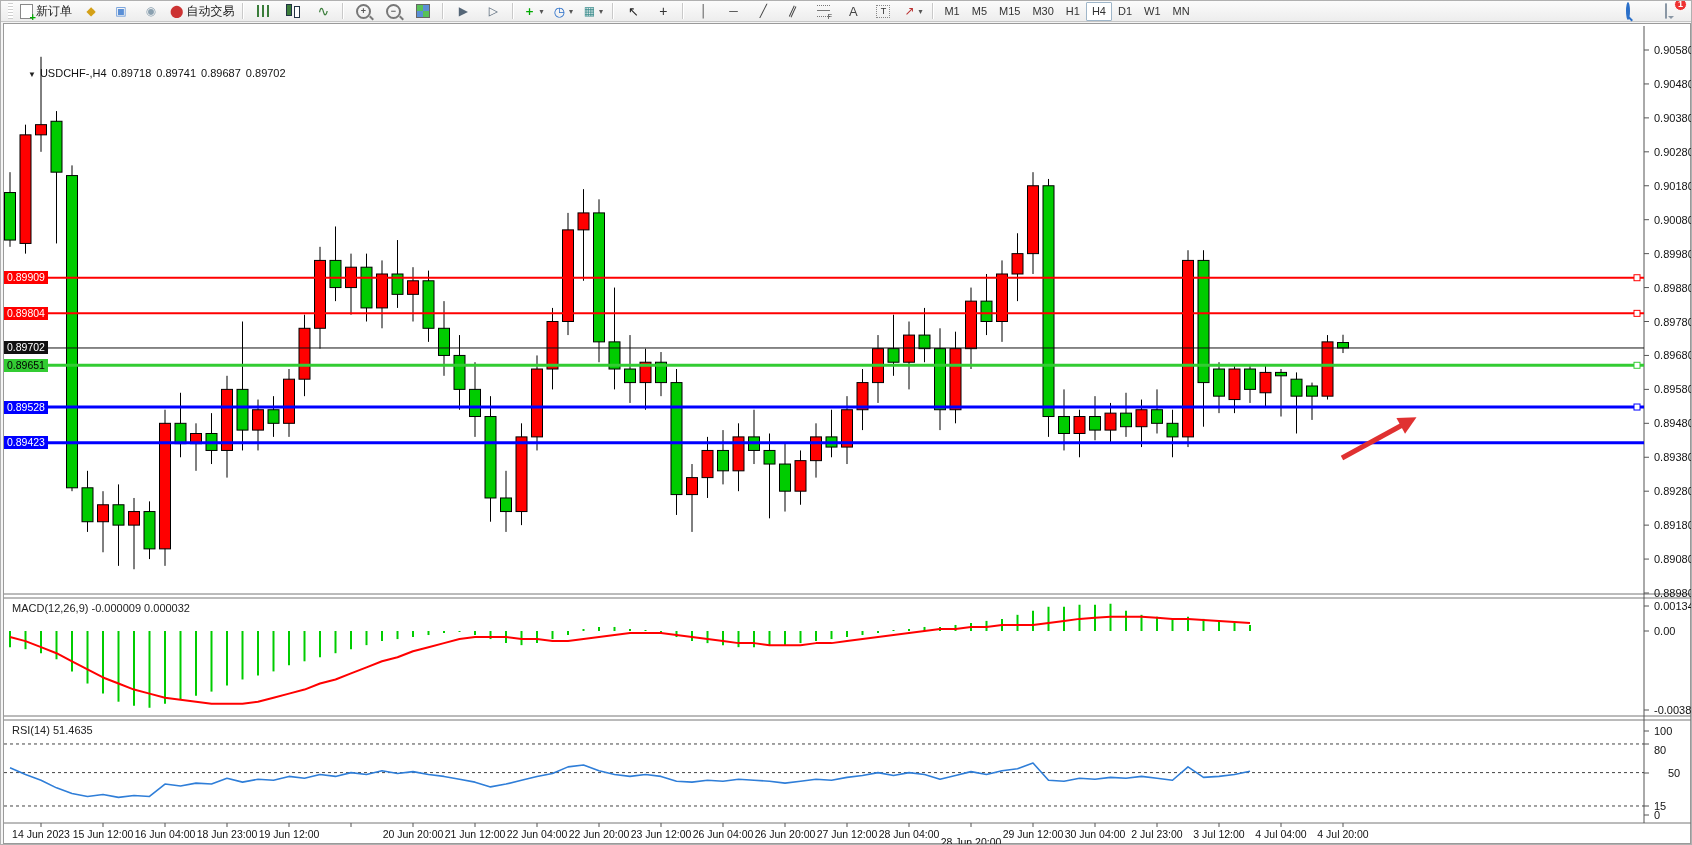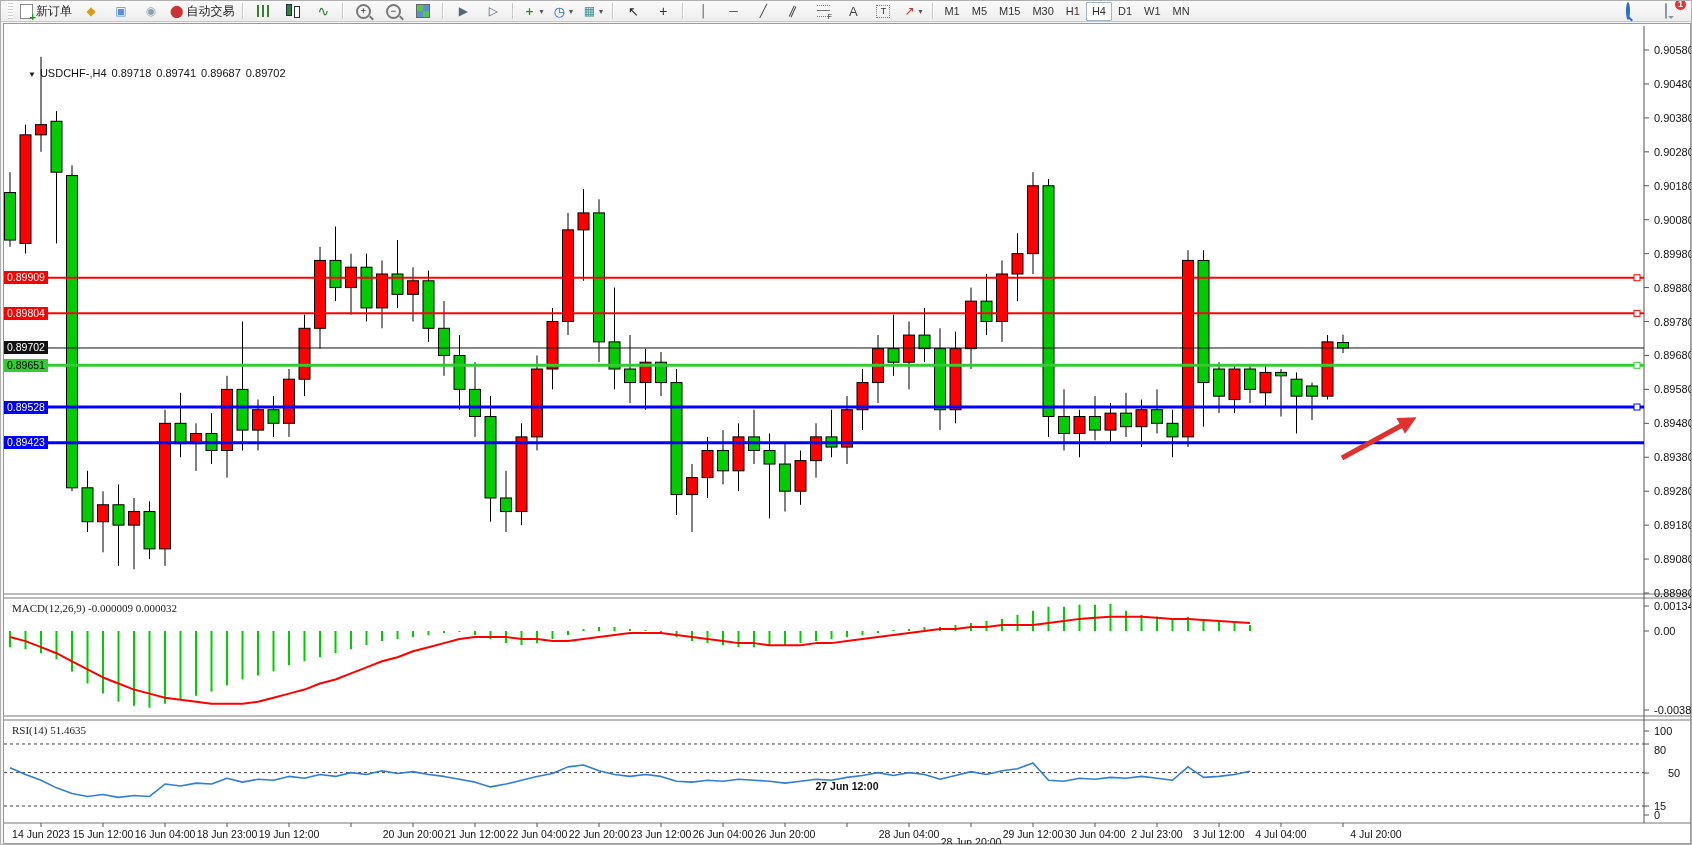--- a/index.html
+++ b/index.html
@@ -32,21 +32,21 @@
   .badge{position:absolute;top:-4px;right:-7px;background:#e33;color:#fff;border-radius:7px;font-size:9px;font-weight:bold;padding:0 3px;line-height:11px;border:1px solid #fff;}
   
   #chartwin{position:absolute;left:2px;top:22px;width:1688px;height:821px;background:#fff;border:1px solid #9a9a9a;box-shadow:inset 1px 1px 0 #fff;box-sizing:border-box;}
   #title{position:absolute;left:24px;top:3px;font-size:11px;color:#111;z-index:3;white-space:nowrap;margin-top:40px;}
   #title .tri{font-size:8px;margin-right:4px;color:#222;}
   #title span{margin-right:5px;}
   #overlay{position:absolute;left:0;top:0;z-index:1;}
   .axlabel{position:absolute;font-size:11px;color:#111;white-space:nowrap;z-index:2;}
   .lvlbox{position:absolute;left:1643px;height:13px;font-size:10.5px;padding:0 3px;line-height:13px;z-index:3;}
   .timelabel{position:absolute;font-size:10.5px;color:#111;width:90px;text-align:center;z-index:2;}
-  .indlabel{position:absolute;font-size:11px;color:#222;z-index:3;white-space:nowrap;font-family:Liberation Serif, serif;}
+  .indlabel{position:absolute;font-size:11px;color:#222;z-index:3;white-space:nowrap;}
 </style>
 </head>
 <body>
 
 <div id="app">
   <div id="toolbar">
       <span class="tb-grip"></span>
       <div class="tb-btn">
         <span style="display:inline-flex;align-items:center;">
           <span class="ic-page">
@@ -590,29 +590,29 @@
         <div class="timelabel" style="left: 178px; top: 804px;">18 Jun 23:00</div>
         <div class="timelabel" style="left: 240px; top: 804px;">19 Jun 12:00</div>
         <div class="timelabel" style="left: 302px; top: 823px;">20 Jun 04:00</div>
         <div class="timelabel" style="left: 364px; top: 804px;">20 Jun 20:00</div>
         <div class="timelabel" style="left: 426px; top: 804px;">21 Jun 12:00</div>
         <div class="timelabel" style="left: 488px; top: 804px;">22 Jun 04:00</div>
         <div class="timelabel" style="left: 550px; top: 804px;">22 Jun 20:00</div>
         <div class="timelabel" style="left: 612px; top: 804px;">23 Jun 12:00</div>
         <div class="timelabel" style="left: 674px; top: 804px;">26 Jun 04:00</div>
         <div class="timelabel" style="left: 736px; top: 804px;">26 Jun 20:00</div>
-        <div class="timelabel" style="left: 798px; top: 756px; font-weight: bold;">27 Jun 12:00</div>
+        <div class="timelabel" style="left: 798px; top: 804px;">27 Jun 12:00</div>
         <div class="timelabel" style="left: 860px; top: 804px;">28 Jun 04:00</div>
         <div class="timelabel" style="left: 922px; top: 812px;">28 Jun 20:00</div>
         <div class="timelabel" style="left: 984px; top: 804px;">29 Jun 12:00</div>
         <div class="timelabel" style="left: 1046px; top: 804px;">30 Jun 04:00</div>
         <div class="timelabel" style="left: 1108px; top: 804px;">2 Jul 23:00</div>
         <div class="timelabel" style="left: 1170px; top: 804px;">3 Jul 12:00</div>
         <div class="timelabel" style="left: 1232px; top: 804px;">4 Jul 04:00</div>
-        <div class="timelabel" style="left: 1294px; top: 804px; margin-left: 33px;">4 Jul 20:00</div>
+        <div class="timelabel" style="left: 1294px; top: 804px;">4 Jul 20:00</div>
         <div class="axlabel" style="left: 1650px; top: 576px;">0.001349</div>
         <div class="axlabel" style="left: 1650px; top: 601px;">0.00</div>
         <div class="axlabel" style="left: 1650px; top: 680px;">-0.00381</div>
         <div class="axlabel" style="left: 1650px; top: 701px;">100</div>
         <div class="axlabel" style="left: 1650px; top: 714px; margin-top: 6px;">80</div>
         <div class="axlabel" style="left: 1664px; top: 743px;">50</div>
         <div class="axlabel" style="left: 1650px; top: 776px;">15</div>
         <div class="axlabel" style="left: 1650px; top: 785px;">0</div>
       </div>
   </div>

